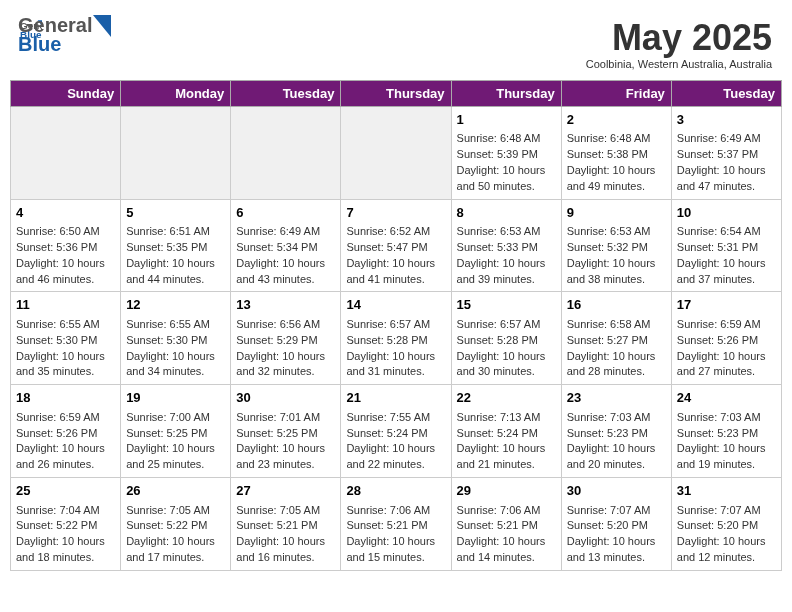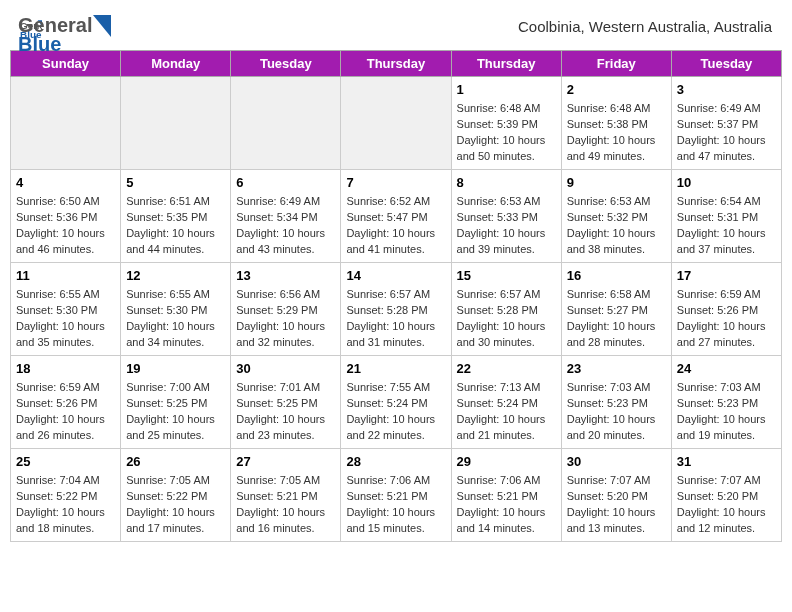--- a/index.html
+++ b/index.html
@@ -34,33 +34,33 @@
     .title-block {
       text-align: right;
     }
     .title-block h1 {
       font-size: 36px;
       font-weight: bold;
       color: #333;
       line-height: 1.1;
     }
     .title-block h2 {
-      font-size: 15px;
+      font-size: 11px;
       font-weight: normal;
       color: #333;
     }
     .calendar {
       width: 100%;
       border-collapse: collapse;
       margin-top: 6px;
     }
     .calendar th {
-      background-color: #a21caf;
+      background-color: #701a75;
       color: #fff;
-      text-align: center;
+      text-align: right;
       padding: 5px 6px;
       font-size: 13px;
       border: 1px solid #aaa;
     }
     .calendar td {
       border: 1px solid #ccc;
       vertical-align: top;
       padding: 4px 5px;
       width: 110px;
       min-height: 80px;
@@ -90,20 +90,21 @@
   <div class="logo">
     <div class="logo-top-line">
       <svg class="logo-icon" viewBox="0 0 40 40" xmlns="http://www.w3.org/2000/svg">
         <text x="0" y="20" font-size="18" font-weight="bold" fill="#555">General</text>
         <text x="0" y="36" font-size="18" font-weight="bold" fill="#1a5fa8">Blue</text>
         <polygon points="32,4 40,4 40,14" fill="#1a5fa8"></polygon>
       </svg>
     </div>
   </div>
   <div class="title-block">
+    <h1>May 2025</h1>
     <h2>Coolbinia, Western Australia, Australia</h2>
   </div>
 </div>
 
 <div style="position:absolute; top:14px; left:18px;">
   <div style="display:flex; align-items:center;">
     <span style="font-size:20px; font-weight:bold; color:#555;">General</span>
     <svg width="18" height="22" viewBox="0 0 18 22" style="margin-left:1px;">
       <polygon points="0,0 18,0 18,22" fill="#1a5fa8"></polygon>
     </svg>

